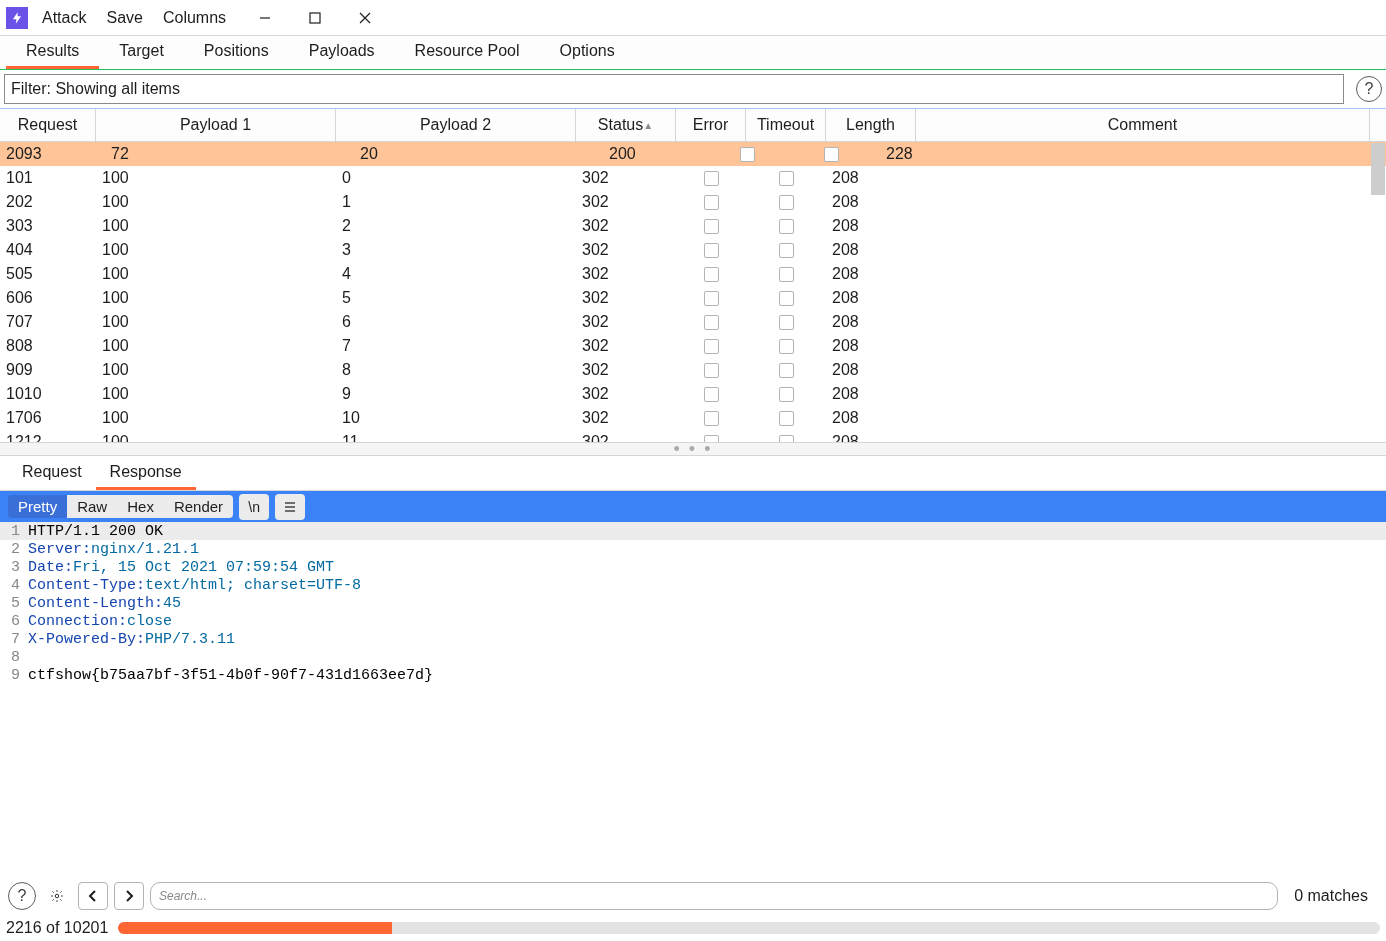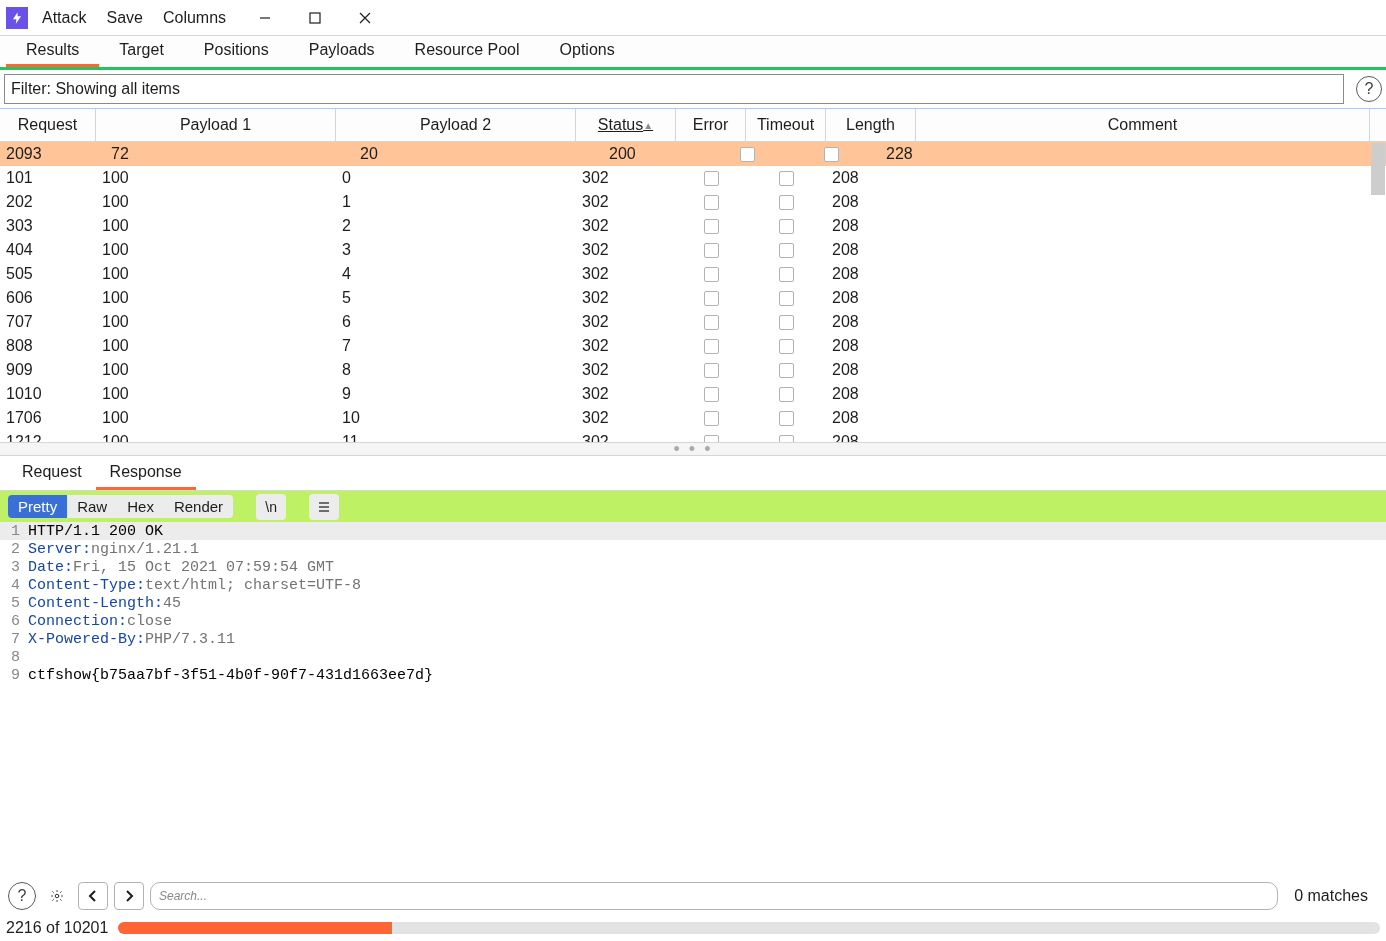--- a/index.html
+++ b/index.html
@@ -32,21 +32,21 @@
 .app-icon svg { width:14px;height:14px; }
 .title-menu { padding: 0 10px; font-size: 16px; cursor: default; }
 .title-text { color:#8a8a8a; flex:1; padding-left:4px; font-size:16px; white-space:nowrap; overflow:hidden; text-overflow:ellipsis;}
 .window-controls { display:flex; }
 .win-btn { width: 50px; height: 35px; display:flex;align-items:center;justify-content:center; }
 .win-btn svg { width:12px;height:12px; stroke:#1d1d1d; stroke-width:1.2; fill:none; }
 
 
 .main-tabs {
   border-top: 1px solid #d6d6d6;
-  border-bottom: 3px solid #22c55e;
+  border-bottom: 1px solid #22c55e;
   height: 35px;
   display:flex;
   align-items:stretch;
   padding-left: 6px;
   gap: 0;
   background:#fdfdfd;
 }
 .main-tab {
   padding: 0 20px;
   display:flex;align-items:center;
@@ -71,21 +71,21 @@
 
 
 .table-header-border { border-top:1px solid #a6c7ff; border-bottom:1px solid #d6d6d6; }
 .table-header {
   display:flex; height:32px; background:#fdfdfd; font-size:16px;
 }
 .th { display:flex;align-items:center;justify-content:center; border-right:1px solid #d6d6d6;}
 .th-request{width:96px;}
 .th-p1{width:240px;}
 .th-p2{width:240px;}
-.th-status{width:100px; gap:0;text-decoration:underline;}
+.th-status{width:100px; gap:0;}
 .th-error{width:70px;}
 .th-timeout{width:80px;}
 .th-length{width:90px;}
 .th-comment{flex:1;}
 .th-scroll{width:16px;border-right:none;}
 .sort-caret { font-size:10px; color:#8a8a8a;}
 
 .table-body { position:relative; }
 .tr { display:flex; height:24px; font-size:16px; align-items:center;}
 .tr.selected { background:#ffc599;gap:9px;}
@@ -109,40 +109,40 @@
   height:14px; background:#f5f5f5; border-top:1px solid #d6d6d6;border-bottom:1px solid #d6d6d6;
   display:flex;align-items:center;justify-content:center; color:#aaa; font-size:18px; letter-spacing:2px;
 }
 
 
 .detail-tabs { height:34px; display:flex; align-items:stretch; padding-left:8px; gap:0;}
 .detail-tab { padding:0 14px; display:flex;align-items:center;font-size:16px; border-bottom:3px solid transparent;}
 .detail-tab.active{ border-bottom-color:#ff6633;}
 .detail-toolbar {
   border-top:1px solid #d6d6d6;
-  height:32px; display:flex;align-items:center; gap:23px; padding:0 8px; background:#bef264;
+  height:32px; display:flex;align-items:center; gap:6px; padding:0 8px; background:#3b82f6;
 }
 .seg { display:flex; border-radius:4px; overflow:hidden;}
 .seg-btn {
   padding:3px 10px; background:#ececec; font-size:15px;
 }
 .seg-btn.active{ background:#3b6fd8; color:#fff;}
 .square-btn {
   width:30px;height:26px;background:#ececec;border-radius:4px;display:flex;align-items:center;justify-content:center;font-size:14px;
 }
 
 
 .response-area {
   font-family: "Consolas","Courier New",monospace; font-size:15px;
 }
 .resp-line { display:flex; height:18px; align-items:center;}
 .resp-line.hl { background:#ececec;}
 .ln { width:28px; text-align:right; color:#888; padding-right:8px;}
 .hk { color:#1545b0;}
-.hv { color:#737373;}
+.hv { color:#0369a1;}
 .body-text { color:#000;}
 
 
 .search-bar {
   border-top:0;
   height:38px; display:flex;align-items:center; gap:6px; padding:0 8px;
 }
 .nav-btn {
   width:30px;height:28px;border:1px solid #b3b3b3;border-radius:4px;background:#fff;
   display:flex;align-items:center;justify-content:center;

